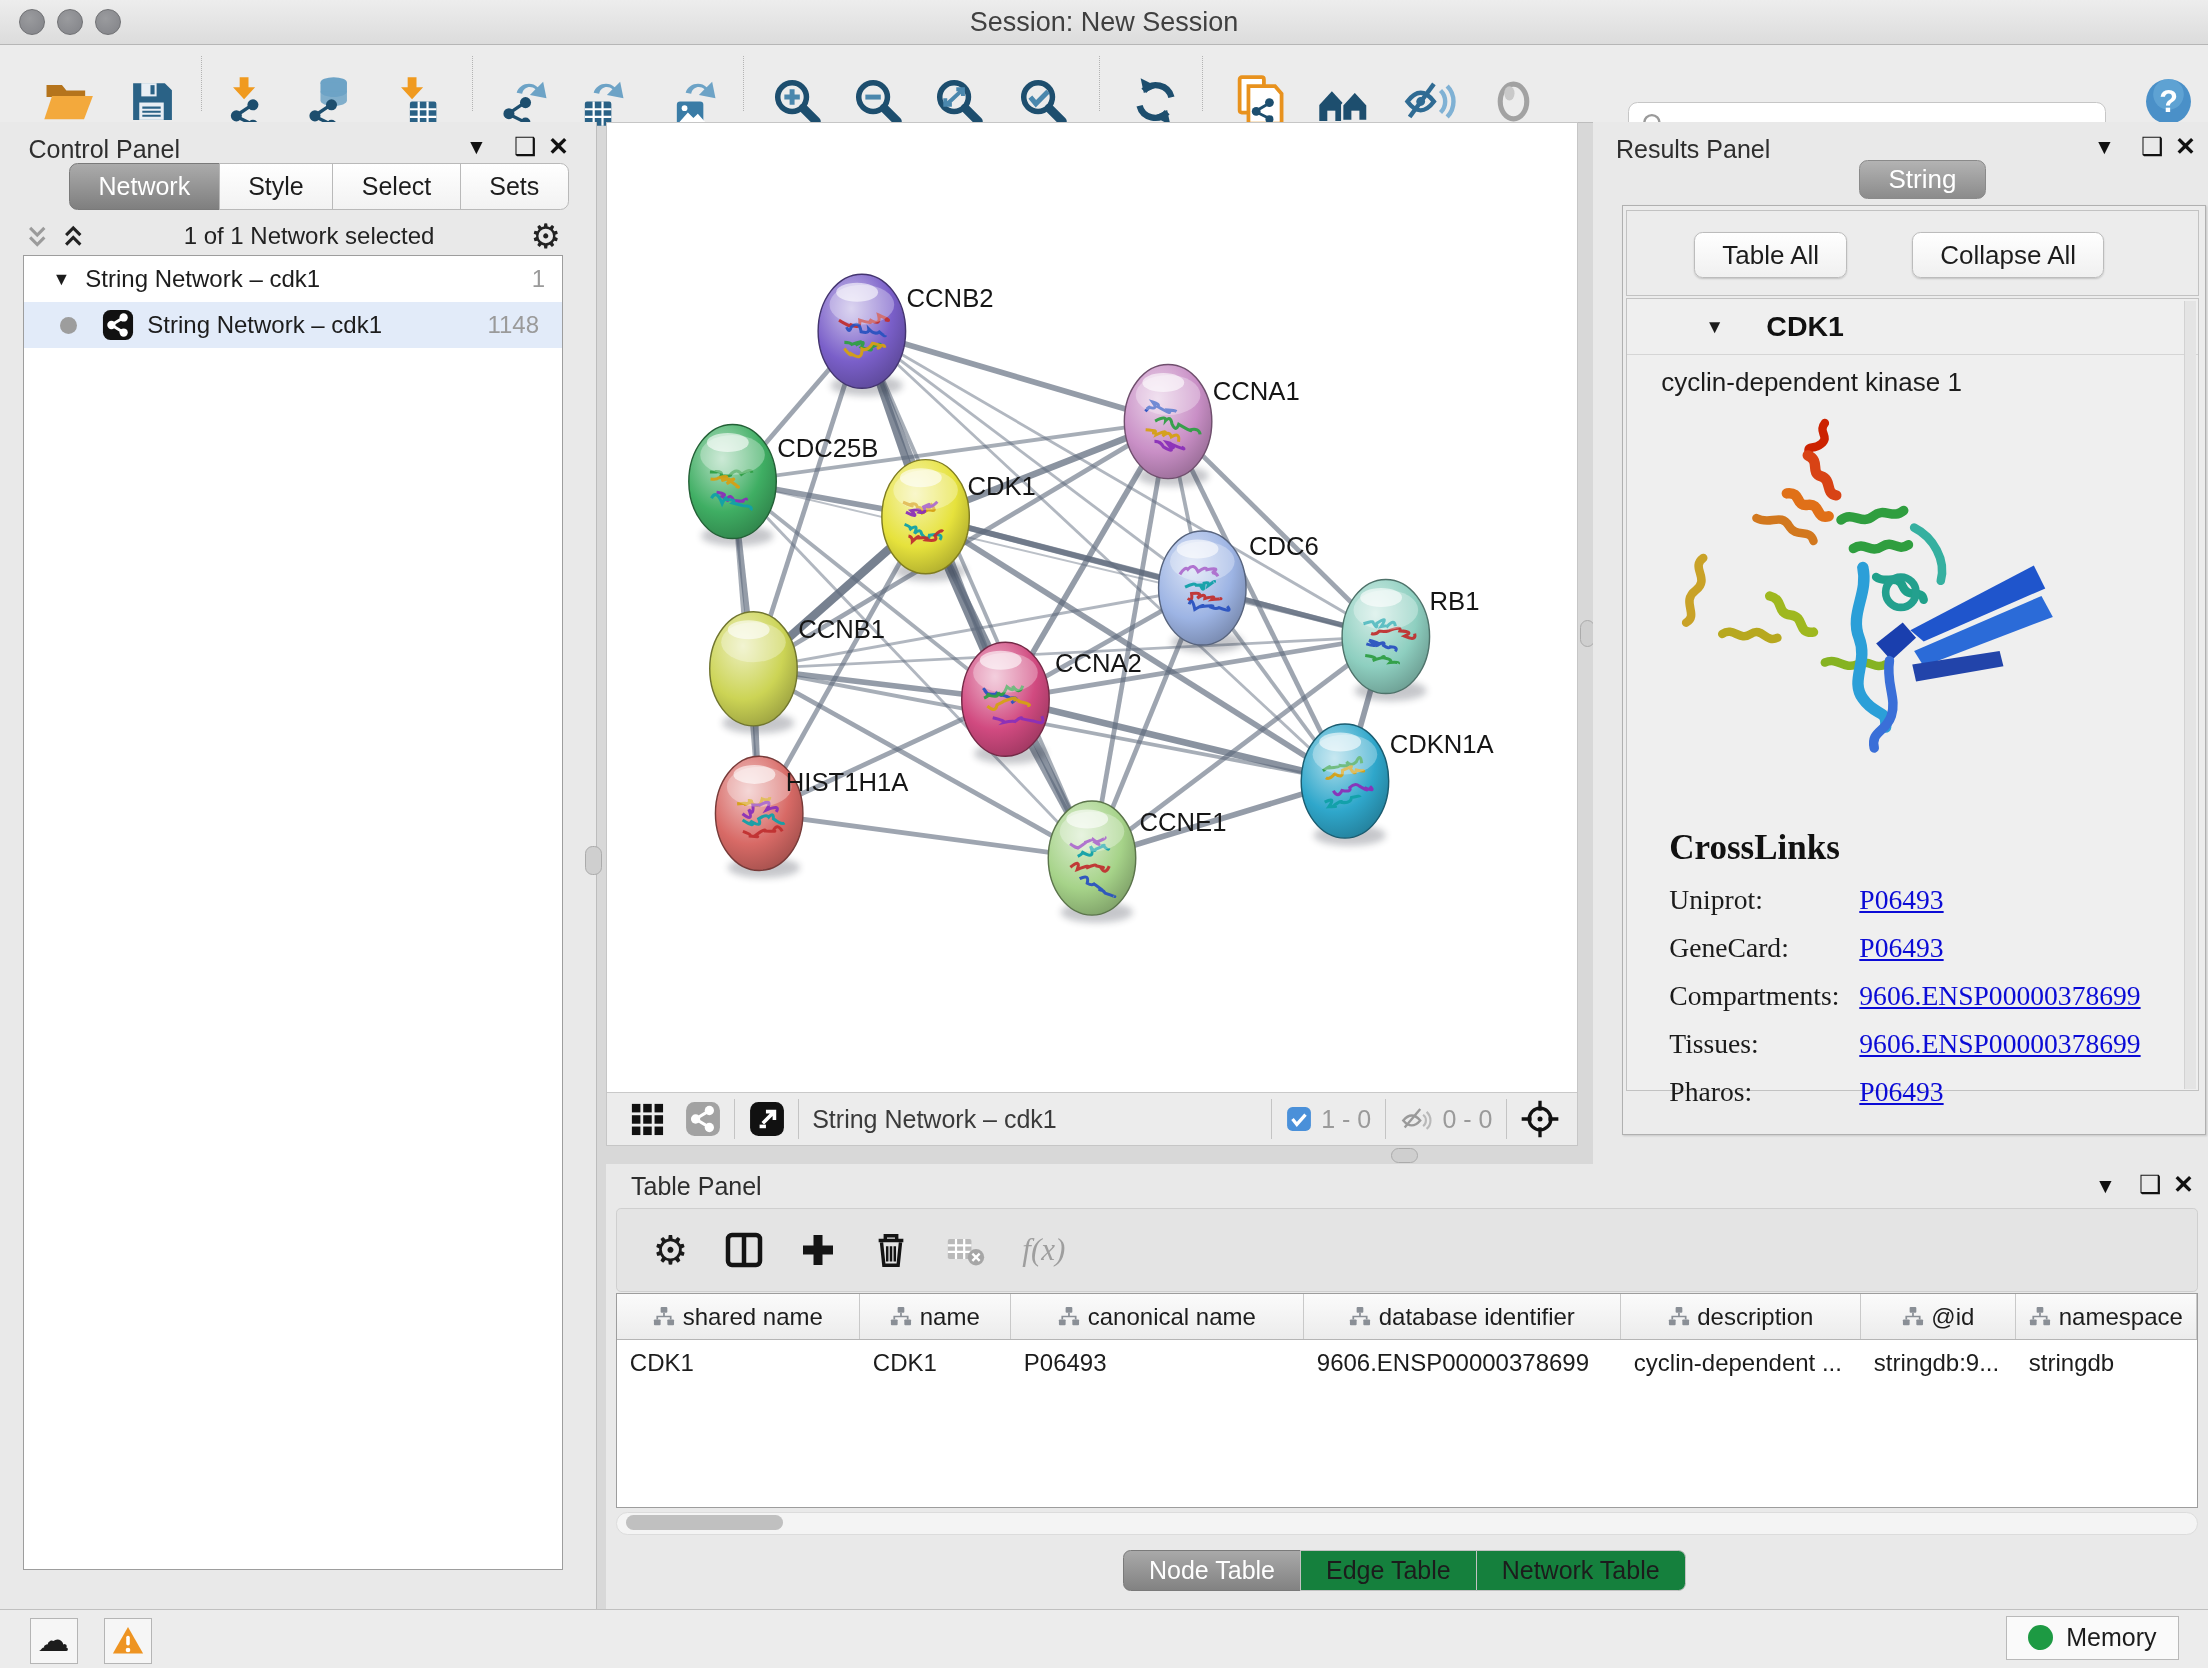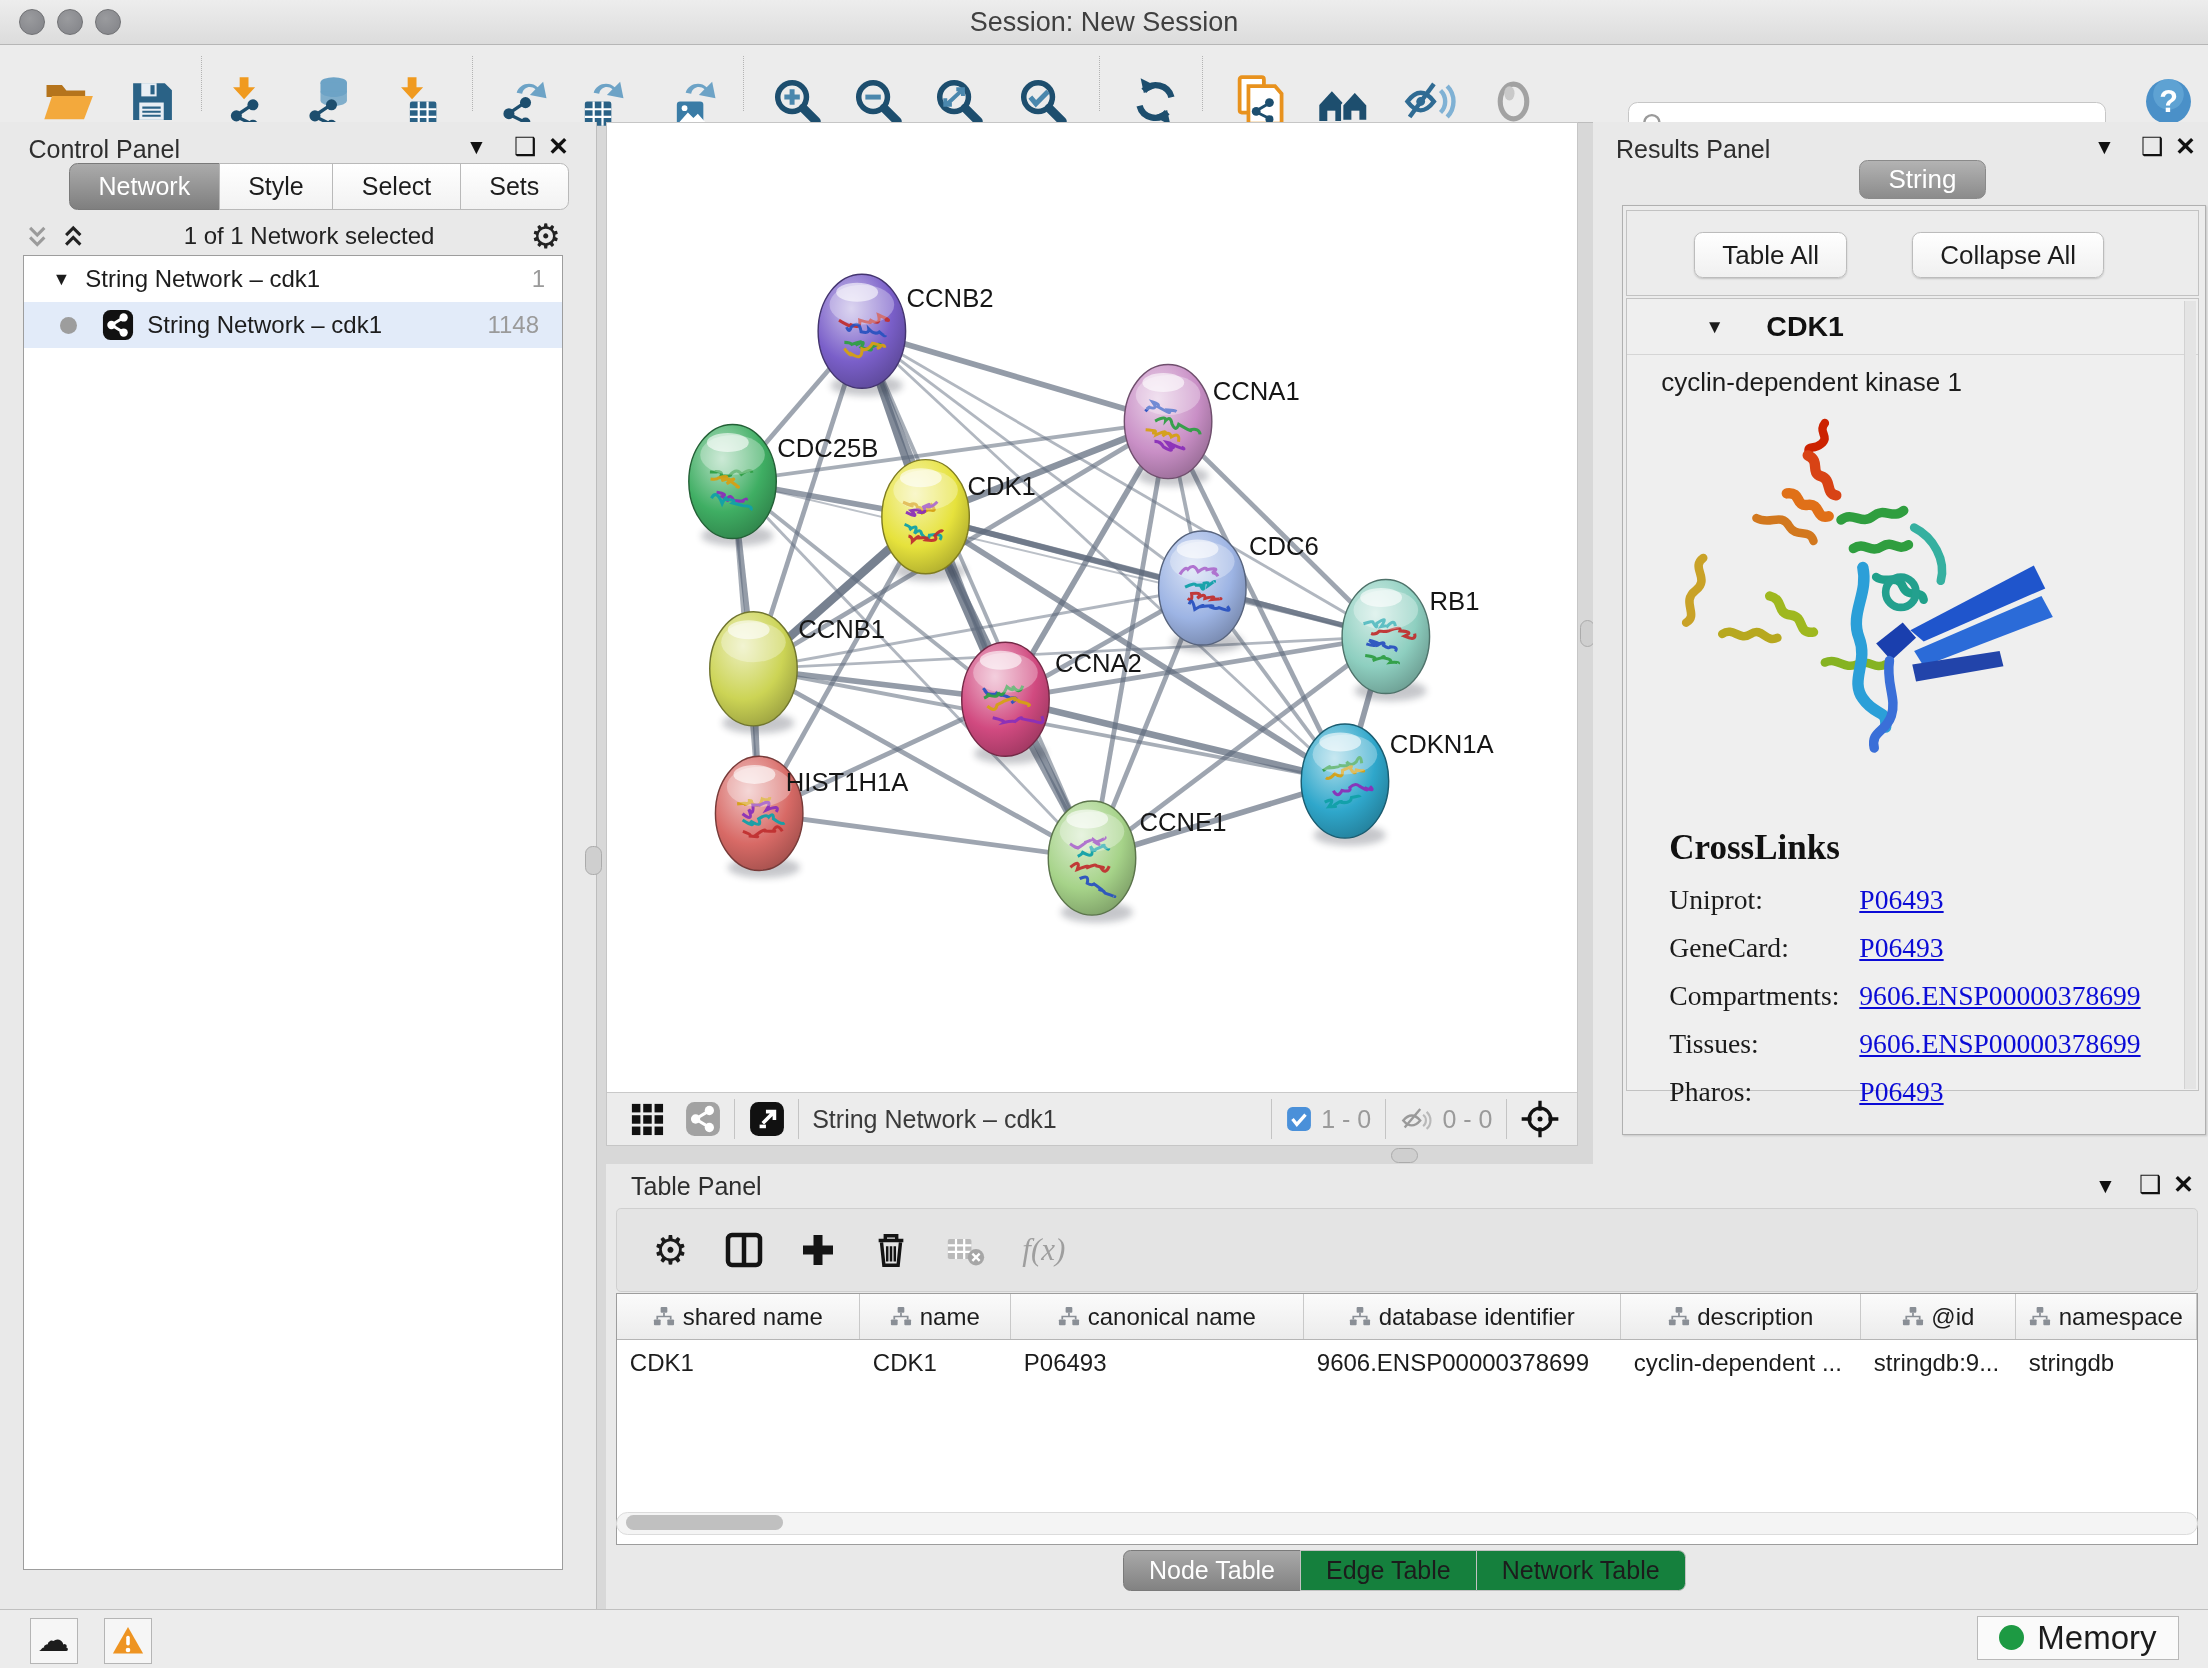--- a/index.html
+++ b/index.html
@@ -90,41 +90,41 @@
   .clv{color:#0b0bd6;text-decoration:underline;}
   #res-scroll{position:absolute;right:1.9px;top:1.9px;width:11.4px;height:788px;
       background:#e4e4e4;border-left:1px solid #d2d2d2;}
 
   
   #table-panel{left:606px;top:1164px;width:1603px;height:445px;background:#e9e9e9;}
   #tp-toolbar{position:absolute;left:9.5px;top:44px;width:1582px;height:84px;background:#e4e4e4;
       border:1px solid #cfcfcf;border-radius:4.8px;display:flex;align-items:center;box-sizing:border-box;}
   .tp-ic{margin-left:36px;display:flex;align-items:center;}
   #fx-icon{font-family:"Liberation Serif",serif;font-style:italic;font-size:31px;color:#9e9e9e;}
-  #data-table{position:absolute;left:9.5px;top:129px;width:1582px;height:252px;background:#fff;
+  #data-table{position:absolute;left:9.5px;top:129px;width:1582px;height:215px;background:#fff;
       border:1px solid #9d9d9d;overflow:hidden;box-sizing:border-box;}
   #table-header-row{display:flex;height:45px;background:linear-gradient(#fbfbfb,#ececec);
       border-bottom:1.9px solid #b5b5b5;}
   .th{display:flex;align-items:center;justify-content:center;gap:7.6px;font-size:24px;color:#1c1c1c;
       border-right:1px solid #c9c9c9;box-sizing:border-box;overflow:hidden;white-space:nowrap;flex:0 0 auto;}
   #table-body-row{display:flex;height:46px;align-items:center;}
   .td{font-size:24px;padding-left:13.3px;box-sizing:border-box;overflow:hidden;white-space:nowrap;
       text-overflow:clip;flex:0 0 auto;}
   #h-scroll{position:absolute;left:9.5px;top:348px;width:1582px;height:23px;background:#f4f4f4;
       border:1px solid #dcdcdc;border-radius:11.4px;box-sizing:border-box;}
   #h-thumb{position:absolute;left:9.5px;top:1.9px;width:157px;height:15px;background:#c0c0c0;border-radius:8.6px;}
   #table-tabs{position:absolute;left:518px;top:386px;}
 
   
   #statusbar{left:0;top:1609px;width:2208px;height:59px;background:#ececec;
       border-top:1.9px solid #c0c0c0;}
   .sb-box{position:absolute;top:7.6px;width:46px;height:44px;background:#f6f6f6;
       border:1.9px solid #b5b5b5;display:flex;align-items:center;justify-content:center;}
   #memory-btn{position:absolute;right:29.5px;top:5.7px;height:42px;background:#fafafa;
-      border:1.9px solid #b9b9b9;display:flex;align-items:center;padding:0 21px;gap:13.3px;font-size:33px;}
+      border:1.9px solid #b9b9b9;display:flex;align-items:center;padding:0 21px;gap:13.3px;font-size:25px;}
   #memory-dot{width:25px;height:25px;border-radius:50%;background:#1d9a43;}
 
   .grip{position:absolute;background:#cfcfcf;border:1px solid #ababab;border-radius:7.6px;}
   a{cursor:pointer;}
 </style>
 </head>
 <body>
 
 <div class="abs" id="titlebar">
   <span class="tl" style="left:19px"></span>

